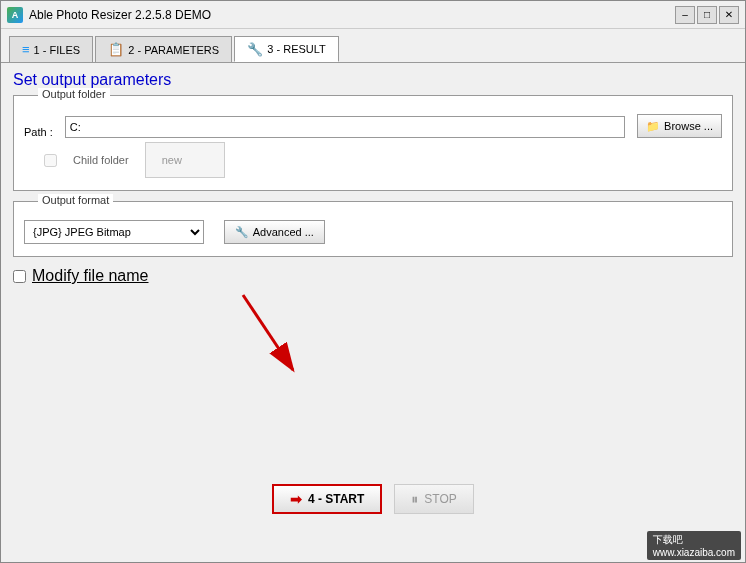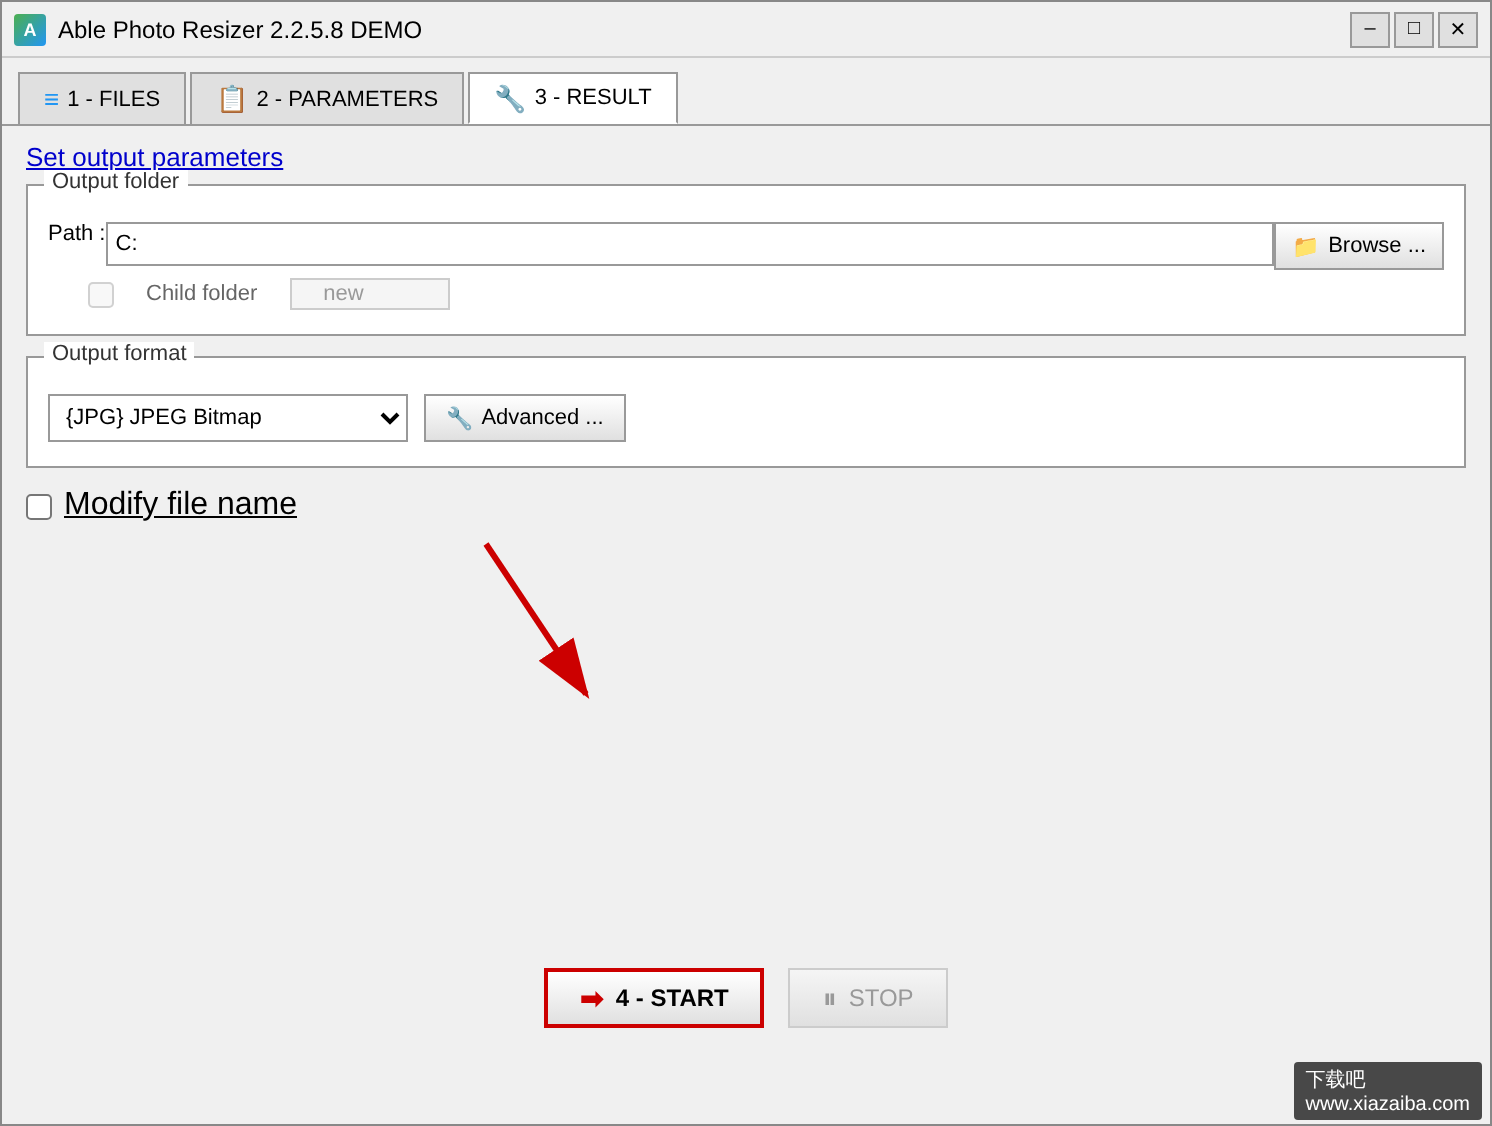--- a/index.html
+++ b/index.html
@@ -116,50 +116,49 @@
       background: #fff;
       border-bottom: 1px solid #fff;
       z-index: 1;
     }
     .tab-icon-files { color: #2196f3; font-size: 13px; }
     .tab-icon-params { color: #4caf50; font-size: 13px; }
     .tab-icon-result { color: #ff5722; font-size: 13px; }
 
     .set-output-label {
       color: #0000cc;
-      text-decoration: underline;
-      cursor: pointer;
-      font-size: 13px;
+      cursor: pointer;
+      font-size: 16px;
       margin-bottom: 6px;
       display: block;
     }
 
     
     .group-box {
       border: 1px solid #999;
       background: white;
       position: relative;
       margin-bottom: 10px;
       padding: 10px 10px 12px;
     }
     .group-box-title {
       position: absolute;
       top: -8px;
-      left: 8px;
+      left: 24px;
       background: white;
       padding: 0 4px;
       font-size: 11px;
       color: #333;
     }
 
     
     .path-row {
       display: flex;
-      align-items: flex-start;
-      gap: 0;
+      align-items: flex-end;
+      gap: 12px;
       margin-top: 8px;
     }
     .path-label {
       font-size: 11px;
       white-space: nowrap;
       min-width: 28px;
     }
     .path-input {
       flex: 1;
       height: 22px;
@@ -195,34 +194,34 @@
       margin-left: 20px;
     }
     .checkbox-label {
       font-size: 11px;
       color: #666;
     }
     .child-input {
       border: 1px solid #ccc;
       background: #f5f5f5;
       color: #999;
-      height: 16px;
+      height: 36px;
       width: 80px;
       padding: 2px 16px;
       font-size: 11px;
     }
     input[type="checkbox"] {
       cursor: pointer;
     }
 
     
     .format-row {
       display: flex;
       align-items: center;
-      gap: 8px;
+      gap: 20px;
       margin-top: 8px;
     }
     .format-select {
       height: 24px;
       border: 1px solid #999;
       background: white;
       font-size: 11px;
       padding: 0 4px;
       min-width: 180px;
       cursor: pointer;

